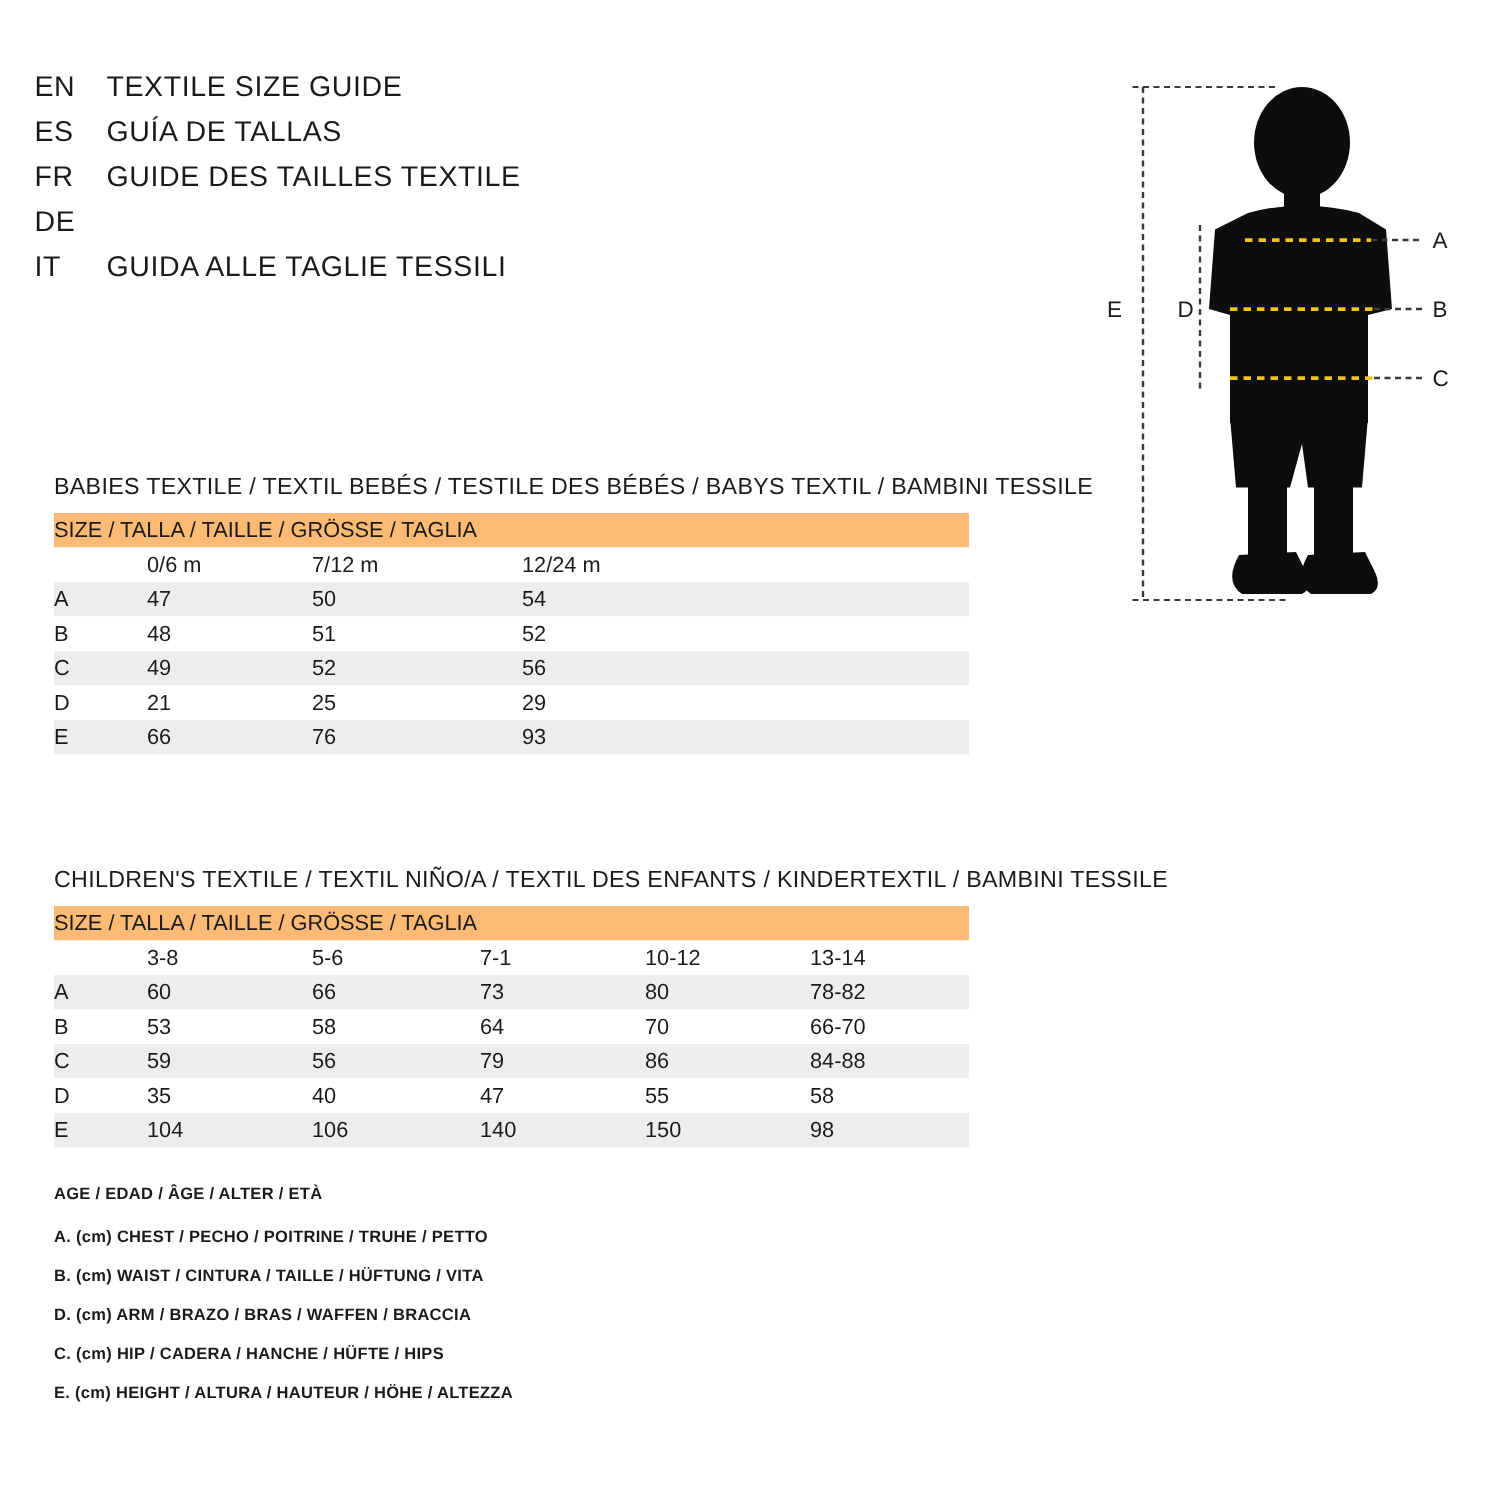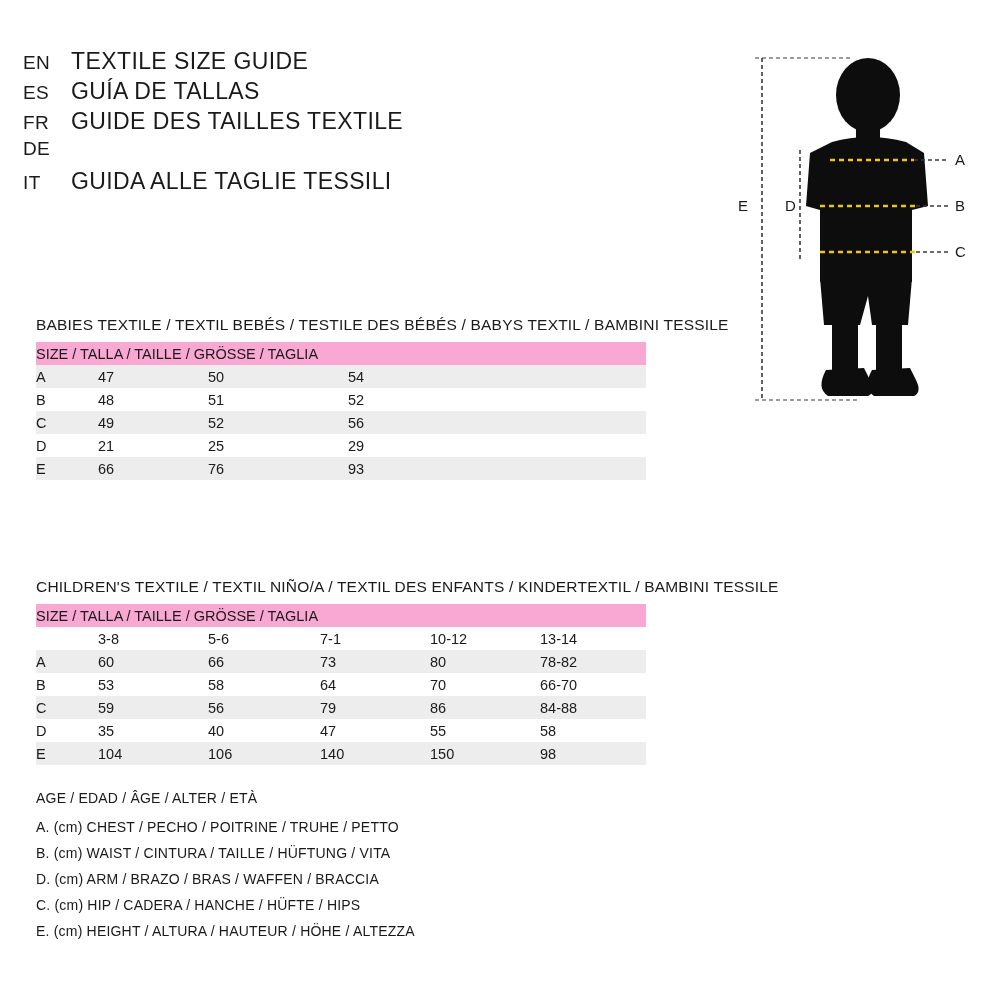--- a/index.html
+++ b/index.html
@@ -27,21 +27,21 @@
     display: flex;
     align-items: baseline;
     height: 30px;
   }
   .lang-code {
     width: 48px;
     font-size: 19px;
     letter-spacing: .4px;
   }
   .lang-text {
-    font-size: 23px;
+    font-size: 19px;
     letter-spacing: .4px;
   }
 
   
   .figure-wrap {
     position: absolute;
     left: 700px;
     top: 20px;
     width: 280px;
     height: 400px;
@@ -66,21 +66,21 @@
     table-layout: fixed;
   }
   table.size-table td, table.size-table th {
     padding: 0;
     height: 23px;
     font-size: 14.5px;
     font-weight: normal;
     text-align: left;
   }
   .hdr-row td {
-    background: #f9a8d4;
+    background: #fdba74;
     font-size: 14.5px;
     padding-left: 4px;
     height: 24px;
   }
   .col-row td {
     background: #ffffff;
     padding-left: 4px;
   }
   tr.shade td { background: #ededed; }
   tr.plain td { background: #ffffff; }
@@ -89,24 +89,25 @@
   }
 
   
   .legend {
     position: absolute;
     left: 36px;
     top: 790px;
     width: 700px;
   }
   .legend-line {
-    font-size: 14px;
+    font-size: 11px;
     height: 26px;
     letter-spacing: .2px;
     white-space: nowrap;
+    font-weight: bold;
   }
   .legend-line.first { margin-bottom: 3px; }
 </style>
 </head>
 <body>
 
 <div class="lang-block">
   <div class="lang-row">
     <div class="lang-code">EN</div>
     <div class="lang-text">TEXTILE SIZE GUIDE</div>
@@ -175,20 +176,26 @@
   <table class="size-table">
     <colgroup>
       <col style="width:62px">
         <col style="width:110px">
         <col style="width:140px">
         <col style="width:298px">
     </colgroup>
     <tbody>
       <tr class="hdr-row">
         <td colspan="4">SIZE / TALLA / TAILLE / GRÖSSE / TAGLIA</td>
+      </tr>
+      <tr class="col-row">
+        <td></td>
+        <td>0/6 m</td>
+        <td>7/12 m</td>
+        <td>12/24 m</td>
       </tr>
       <tr class="shade">
         <td class="rowlabel">A</td>
         <td>47</td>
         <td>50</td>
         <td>54</td>
       </tr>
       <tr class="plain">
         <td class="rowlabel">B</td>
         <td>48</td>

